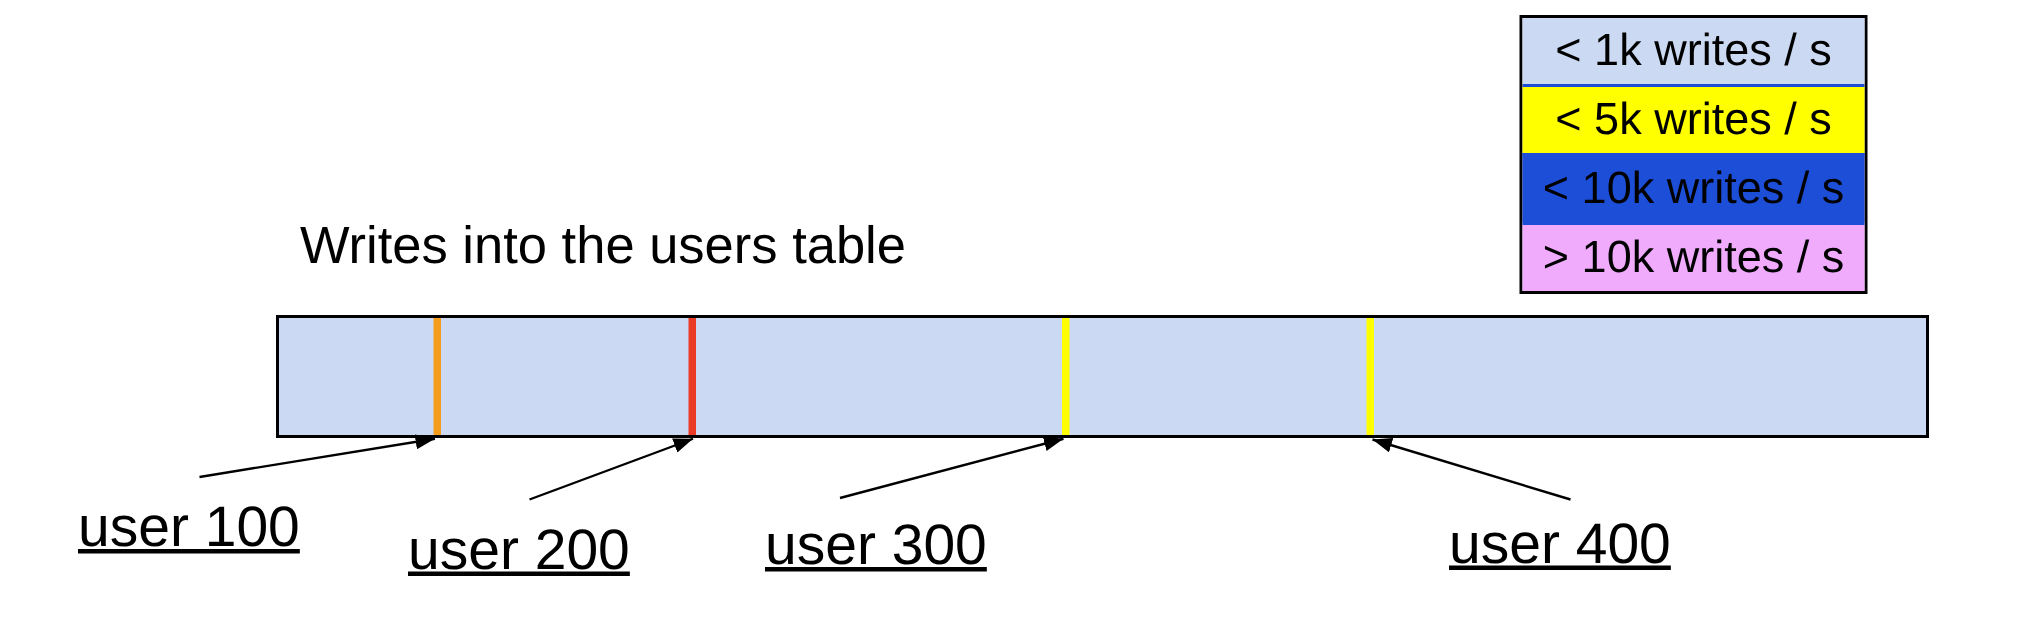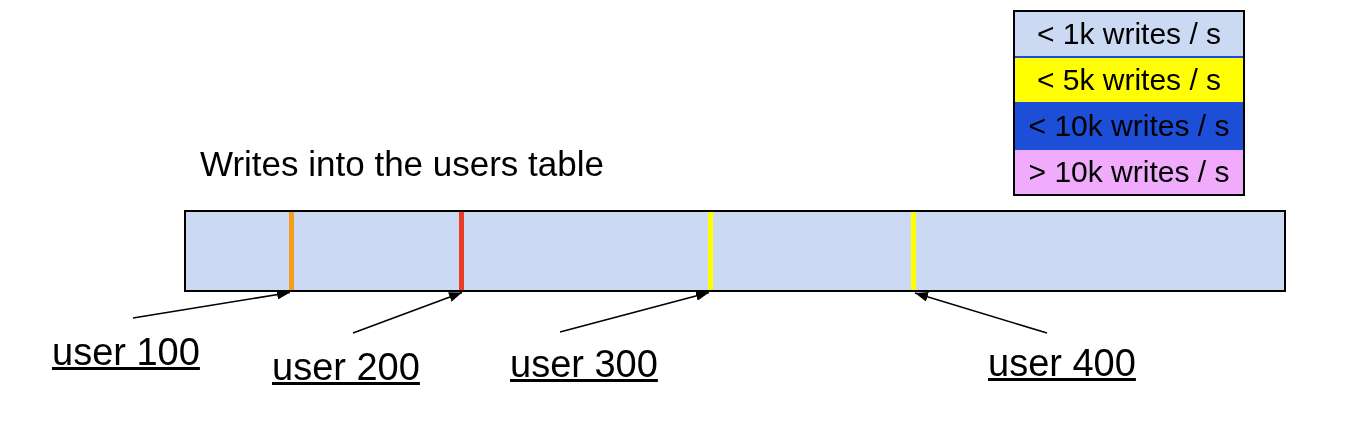--- a/index.html
+++ b/index.html
@@ -69,21 +69,21 @@
   .user-label {
     position: absolute;
     font-size: 38px;
     line-height: 36px;
     white-space: nowrap;
     text-decoration: underline;
   }
   .label-u100 { left: 52px;  top: 334px; }
   .label-u200 { left: 272px; top: 349px; }
   .label-u300 { left: 494px; top: 346px; margin-left: 16px; }
-  .label-u400 { left: 988px; top: 345px; }
+  .label-u400 { left: 966px; top: 345px; }
 </style>
 </head>
 <body>
 
 <div class="canvas">
 
   <div class="title">Writes into the users table</div>
 
   <div class="legend">
     <div class="legend-row" style="background: rgb(203, 218, 242);">&lt; 1k writes / s</div>

